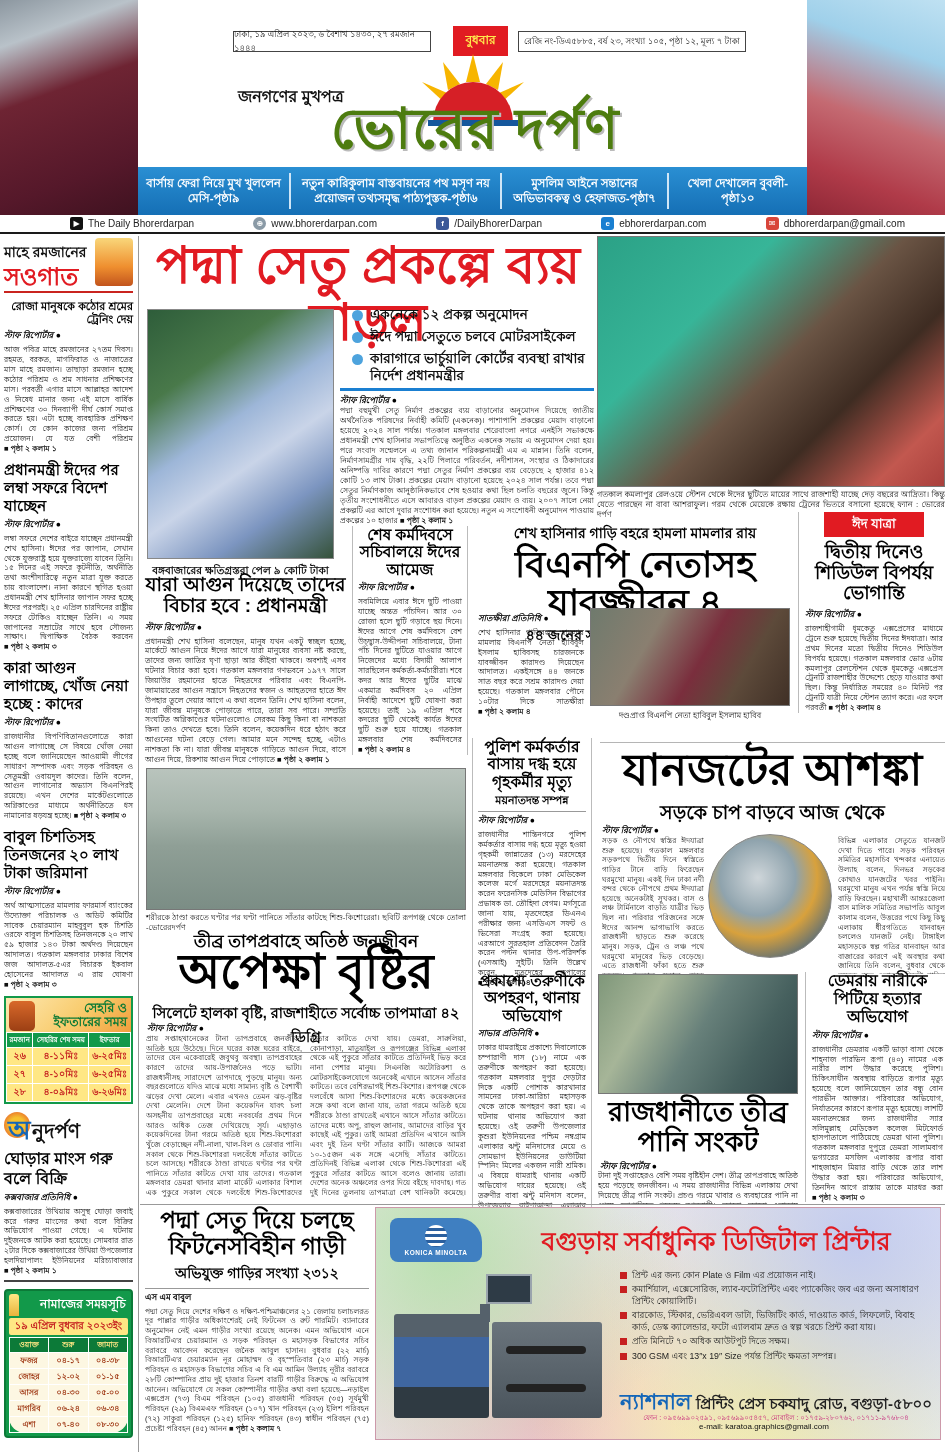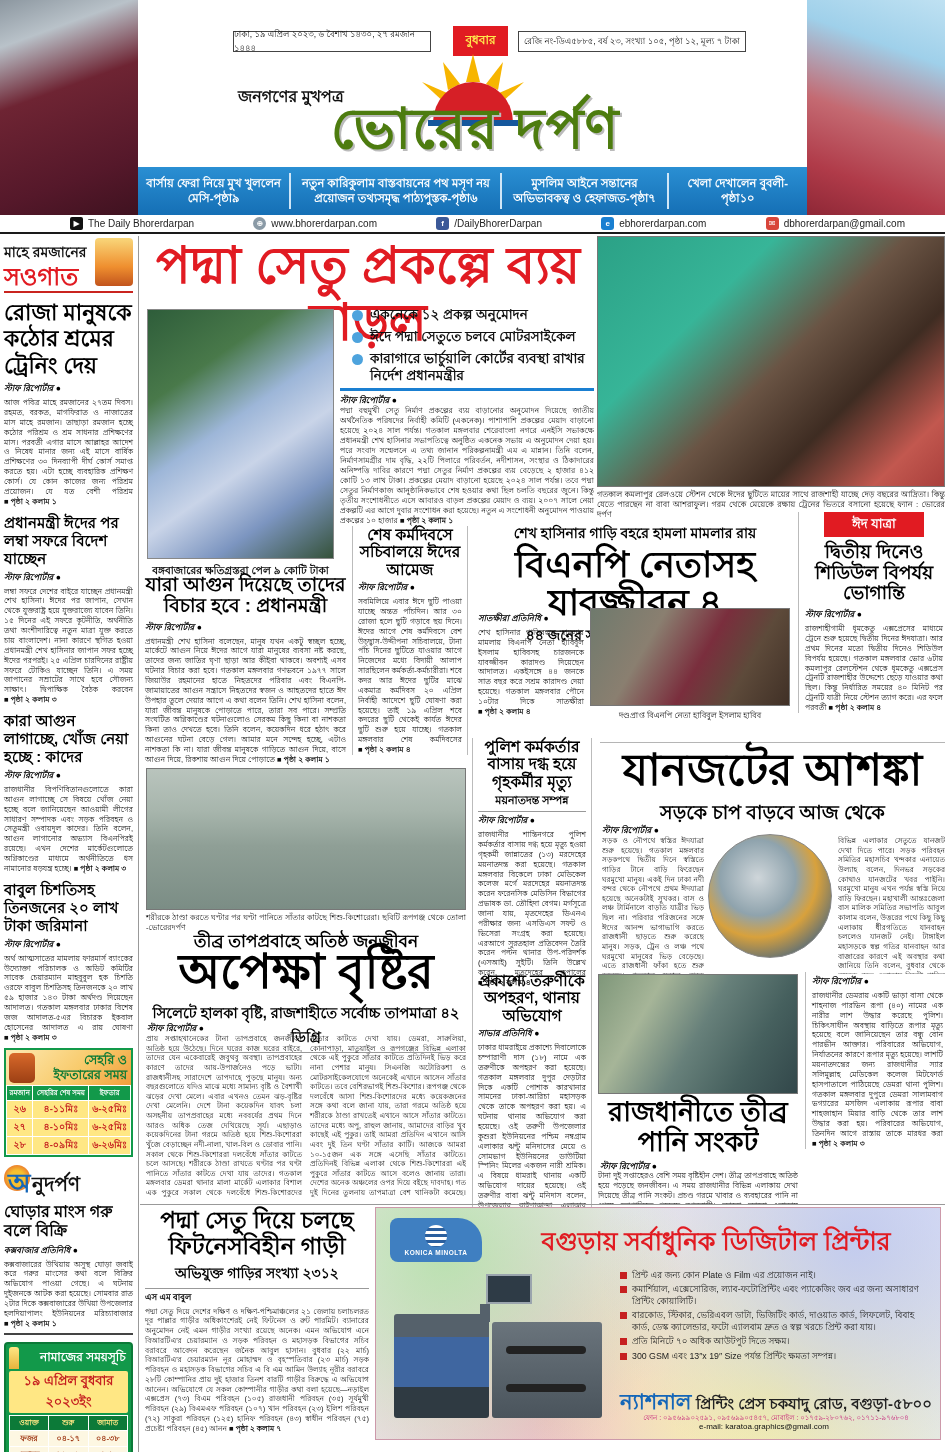--- a/index.html
+++ b/index.html
@@ -95,21 +95,21 @@
   </div>
 
   <div class="abs" style="left:0;top:236px;width:139px;height:1216px;padding:2px 5px 0 4px;border-right:1px solid #999;overflow:hidden;">
     <div style="position:relative;border-bottom:2px solid #c9241f;padding:3px 0 2px 0;">
       <div style="font-size:14px;font-weight:900;color:#111;">মাহে রমজানের</div>
       <div style="font-size:24px;font-weight:900;color:#e11b22;line-height:1;">সওগাত</div>
       <div style="position:absolute;right:0;top:0;width:38px;height:48px;background:linear-gradient(180deg,#f9d77a,#ef8f2f 60%,#c2541d);border-radius:4px;"></div>
     </div>
 
     <div>
-      <div class="sb-hl" style="font-size:22px;">রোজা মানুষকে কঠোর শ্রমের ট্রেনিং দেয়</div>
+      <div class="sb-hl" style="font-size:11px;text-align:right;">রোজা মানুষকে কঠোর শ্রমের ট্রেনিং দেয়</div>
       <div class="byline">স্টাফ রিপোর্টার ●</div>
       <div class="body-text" style="font-size:7.6px;"><span>আজ পবিত্র মাহে রমজানের ২৭তম দিবস। রহমত, বরকত, মাগফিরাত ও নাজাতের মাস মাহে রমজান। তাছাড়া রমজান হচ্ছে কঠোর পরিশ্রম ও শ্রম সাধনার প্রশিক্ষণের মাস। পরবর্তী এগার মাসে আল্লাহর আদেশ ও নিষেধ মানার জন্য এই মাসে বার্ষিক প্রশিক্ষণের ৩০ দিনব্যাপী দীর্ঘ কোর্স সমাপ্ত করতে হয়। এটা হচ্ছে ব্যবহারিক প্রশিক্ষণ কোর্স। যে কোন কাজের জন্য পরিশ্রম প্রয়োজন। যে যত বেশী পরিশ্রম</span> <span class="pageref">■ পৃষ্ঠা ২ কলাম ১</span></div>
     </div>
 
     <div>
       <div class="sb-hl">প্রধানমন্ত্রী ঈদের পর লম্বা সফরে বিদেশ যাচ্ছেন</div>
       <div class="byline">স্টাফ রিপোর্টার ●</div>
       <div class="body-text" style="font-size:7.6px;"><span>লম্বা সফরে দেশের বাইরে যাচ্ছেন প্রধানমন্ত্রী শেখ হাসিনা। ঈদের পর জাপান, সেখান থেকে যুক্তরাষ্ট্র হয়ে যুক্তরাজ্যে যাবেন তিনি। ১৫ দিনের এই সফরে কূটনীতি, অর্থনীতি তথা অংশীদারিত্বে নতুন মাত্রা যুক্ত করতে চায় বাংলাদেশ। নানা কারণে স্থগিত হওয়া প্রধানমন্ত্রী শেখ হাসিনার জাপান সফর হচ্ছে ঈদের পরপরই। ২৫ এপ্রিল চারদিনের রাষ্ট্রীয় সফরে টোকিও যাচ্ছেন তিনি। এ সময় জাপানের সম্রাটের সাথে হবে সৌজন্য সাক্ষাৎ। দ্বিপাক্ষিক বৈঠক করবেন</span> <span class="pageref">■ পৃষ্ঠা ২ কলাম ৩</span></div>
     </div>
 
@@ -165,21 +165,21 @@
       <div class="sb-hl" style="font-size:16px;">ঘোড়ার মাংস গরু বলে বিক্রি</div>
       <div class="byline">কক্সবাজার প্রতিনিধি ●</div>
       <div class="body-text" style="font-size:7.6px;"><span>কক্সবাজারের উখিয়ায় অসুস্থ ঘোড়া জবাই করে গরুর মাংসের কথা বলে বিক্রির অভিযোগ পাওয়া গেছে। এ ঘটনায় দুইজনকে আটক করা হয়েছে। সোমবার রাত ২টার দিকে কক্সবাজারের উখিয়া উপজেলার হলদিয়াপালং ইউনিয়নের মরিচ্যাবাজার</span> <span class="pageref">■ পৃষ্ঠা ২ কলাম ১</span></div>
     </div>
 
     <div style="margin-top:7px;background:#12994a;border:2px solid #0c7a38;border-radius:4px;padding:3px;">
       <div style="display:flex;align-items:center;gap:21px;">
         <div style="width:10px;height:22px;background:linear-gradient(180deg,#ffe784,#e8b33c);border-radius:3px 3px 0 0;"></div>
         <div style="font-size:12px;font-weight:900;color:#fff;">নামাজের সময়সূচি</div>
       </div>
-      <div style="background:#ffe784;color:#c62020;font-size:13px;font-weight:bold;text-align:center;margin:2px 0;border-radius:2px;">১৯ এপ্রিল বুধবার ২০২৩ইং</div>
+      <div style="background:#ffe784;color:#c62020;font-size:10px;font-weight:bold;text-align:center;margin:2px 0;border-radius:2px;">১৯ এপ্রিল বুধবার ২০২৩ইং</div>
       <table class="tbl" style="background:#fdf7e2;">
         <tbody>
             <tr style="background:#0c7a38;color:#ffe784;font-size:7.5px;font-weight:bold;">
           <td>ওয়াক্ত</td>
           <td>শুরু</td>
           <td>জামাত</td>
         </tr>
         <tr style="color:#a03a16;font-size:8px;font-weight:bold;">
               <td>ফজর</td>
               <td>০৪-১৭</td>
@@ -301,20 +301,21 @@
     <div class="byline" style="margin-top:3px;">সাভার প্রতিনিধি ●</div>
     <div class="body-text" style="font-size:7.6px;"><span>ঢাকার ধামরাইয়ে প্রকাশ্যে দিবালোকে চম্পারাণী দাস (১৮) নামে এক তরুণীকে অপহরণ করা হয়েছে। গতকাল মঙ্গলবার দুপুর দেড়টার দিকে একটি পোশাক কারখানার সামনের ঢাকা-আরিচা মহাসড়ক থেকে তাকে অপহরণ করা হয়। এ ঘটনায় থানায় অভিযোগ করা হয়েছে। ওই তরুণী উপজেলার কুশুরা ইউনিয়নের পশ্চিম নম্বগ্রাম এলাকার ঝন্টু মনিদাসের মেয়ে ও সোমভাগ ইউনিয়নের ডাউটিয়া স্পিনিং মিলের একজন নারী শ্রমিক। এ বিষয়ে ধামরাই থানায় একটি অভিযোগ দায়ের হয়েছে। ওই তরুণীর বাবা ঝন্টু মনিদাস বলেন, উপজেলার বাইশাকান্দা এলাকার আব্দুল হামেদ আলীর ছেলে শরীফুল ইসলাম</span> <span class="pageref">■ পৃষ্ঠা ২ কলাম ৪</span></div>
   </div>
 
   <div class="abs" style="left:598px;top:974px;width:200px;height:120px;background:linear-gradient(120deg,#7f977a 0%,#a6b598 25%,#67807a 50%,#46605e 75%,#32474a 100%);border:1px solid #777;"></div>
   <div class="abs hl" style="left:598px;top:1098px;width:200px;font-size:27px;line-height:1.1;">রাজধানীতে তীব্র পানি সংকট</div>
   <div class="abs byline" style="left:600px;top:1160px;">স্টাফ রিপোর্টার ●</div>
   <div class="abs body-text" style="left:598px;top:1171px;width:200px;height:34px;font-size:7.6px;overflow:hidden;"><span>টানা দুই সপ্তাহেরও বেশি সময় বৃষ্টিহীন দেশ। তীব্র তাপপ্রবাহে অতিষ্ঠ হয়ে পড়েছে জনজীবন। এ সময় রাজধানীর বিভিন্ন এলাকায় দেখা দিয়েছে তীব্র পানি সংকট। প্রচণ্ড গরমে খাবার ও ব্যবহারের পানি না পেয়ে ভোগান্তিতে পড়েছে নগরবাসী। কোনো কোনো এলাকায় কয়েক</span> </div>
 
   <div class="abs" style="left:805px;top:972px;width:140px;border-left:1px solid #bbb;padding:0 2px 0 6px;">
+    <div class="hl" style="font-size:16px;">ডেমরায় নারীকে পিটিয়ে হত্যার অভিযোগ</div>
     <div class="byline" style="margin-top:3px;">স্টাফ রিপোর্টার ●</div>
     <div class="body-text" style="font-size:7.6px;"><span>রাজধানীর ডেমরায় একটি ভাড়া বাসা থেকে শাহনাজ পারভিন রূপা (৪০) নামের এক নারীর লাশ উদ্ধার করেছে পুলিশ। চিকিৎসাধীন অবস্থায় বাড়িতে রূপার মৃত্যু হয়েছে বলে জানিয়েছেন তার বন্ধু বোন পারভীন আক্তার। পরিবারের অভিযোগ, নির্যাতনের কারণে রূপার মৃত্যু হয়েছে। লাশটি ময়নাতদন্তের জন্য রাজধানীর স্যার সলিমুল্লাহ মেডিকেল কলেজ মিটফোর্ড হাসপাতালে পাঠিয়েছে ডেমরা থানা পুলিশ। গতকাল মঙ্গলবার দুপুরে ডেমরা সালামবাগ ভগ্যারের মসজিদ এলাকায় রূপার বাবা শাহজাহান মিয়ার বাড়ি থেকে তার লাশ উদ্ধার করা হয়। পরিবারের অভিযোগ, তিনদিন আগে রাস্তায় তাকে মারধর করা</span> <span class="pageref">■ পৃষ্ঠা ২ কলাম ৩</span></div>
   </div>
 
   <div class="abs hrule" style="left:140px;top:1204px;width:805px;background:#999;"></div>
 
   <div class="abs" style="left:145px;top:1208px;width:224px;">
     <div class="hl" style="font-size:23px;">পদ্মা সেতু দিয়ে চলছে ফিটনেসবিহীন গাড়ী</div>
     <div class="subhead" style="font-size:14px;margin:2px 0;border-bottom:1px solid #999;padding-bottom:2px;">অভিযুক্ত গাড়ির সংখ্যা ২৩১২</div>
     <div class="byline" style="font-style:normal;">এস এম বাবুল</div>

